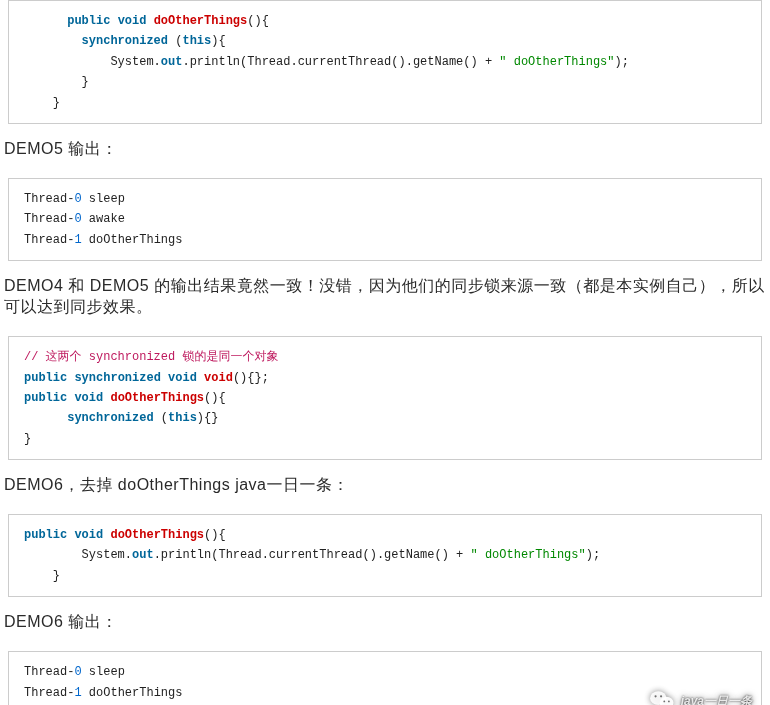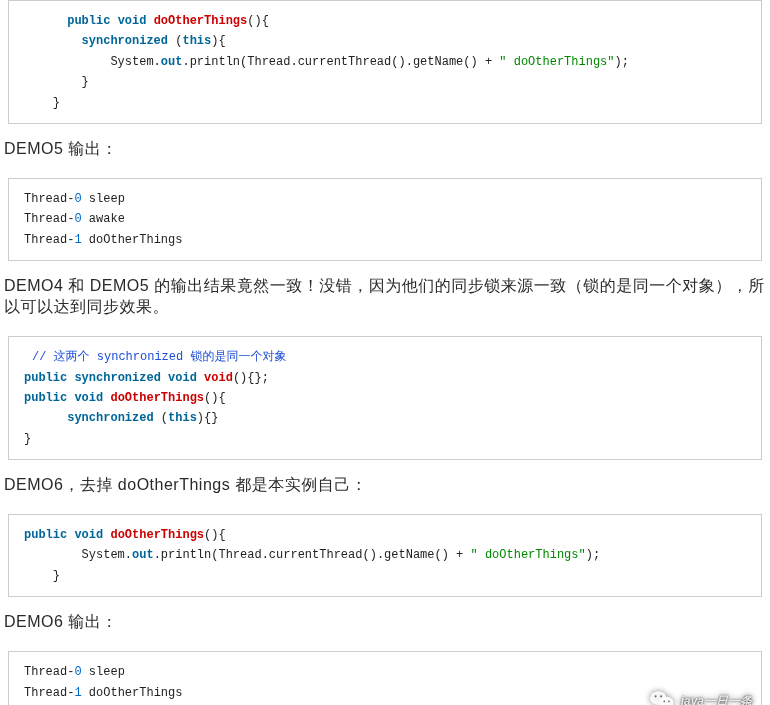--- a/index.html
+++ b/index.html
@@ -27,21 +27,21 @@
   .para {
     margin: 0 0 18px 4px;
     font-size: 16px;
     color: #2a2a2a;
     letter-spacing: 0.5px;
   }
   .kw { color: #006699; font-weight: bold; }
   .mname { color: #cc0000; font-weight: bold; }
   .num { color: #0066cc; }
   .str { color: #008800; }
-  .comment { color: #1d4ed8; margin-left: 8px; }
+  .comment { color: #be185d; }
   .plain { color: #222; }
   .watermark {
     position: absolute;
     right: 18px;
     bottom: 24px;
     color: rgba(255,255,255,0.85);
     text-shadow: 0 0 6px rgba(0,0,0,0.6), 0 0 2px rgba(0,0,0,0.8);
     font-size: 12px;
     font-weight: bold;
     font-style: italic;
@@ -60,29 +60,29 @@
 <span><span class="plain">            System.</span><span class="kw">out</span><span class="plain">.println(Thread.currentThread().getName() + </span><span class="str">" doOtherThings"</span><span class="plain">);</span></span>
 <span class="plain">        }</span>
 <span class="plain">    }</span></div>
 
 <p class="para">DEMO5 输出：</p>
 
 <div class="codeblock"><span><span class="plain">Thread-</span><span class="num">0</span><span class="plain"> sleep</span></span>
 <span><span class="plain">Thread-</span><span class="num">0</span><span class="plain"> awake</span></span>
 <span><span class="plain">Thread-</span><span class="num">1</span><span class="plain"> doOtherThings</span></span></div>
 
-<p class="para">DEMO4 和 DEMO5 的输出结果竟然一致！没错，因为他们的同步锁来源一致（锁的是同一个对象），所以可以达到同步效果。</p>
+<p class="para">DEMO4 和 DEMO5 的输出结果竟然一致！没错，因为他们的同步锁来源一致（都是本实例自己），所以可以达到同步效果。</p>
 
 <div class="codeblock"><span class="comment">// 这两个 synchronized 锁的是同一个对象</span>
 <span><span class="kw">public</span> <span class="kw">synchronized</span> <span class="kw">void</span> <span class="mname">void</span><span class="plain">(){};</span></span>
 <span><span class="kw">public</span> <span class="kw">void</span> <span class="mname">doOtherThings</span><span class="plain">(){</span></span>
 <span>      <span class="kw">synchronized</span><span class="plain"> (</span><span class="kw">this</span><span class="plain">){}</span></span>
 <span class="plain">}</span></div>
 
-<p class="para">DEMO6，去掉 doOtherThings 都是本实例自己：</p>
+<p class="para">DEMO6，去掉 doOtherThings java一日一条：</p>
 
 <div class="codeblock"><span><span class="kw">public</span> <span class="kw">void</span> <span class="mname">doOtherThings</span><span class="plain">(){</span></span>
 <span><span class="plain">        System.</span><span class="kw">out</span><span class="plain">.println(Thread.currentThread().getName() + </span><span class="str">" doOtherThings"</span><span class="plain">);</span></span>
 <span class="plain">    }</span></div>
 
 <p class="para">DEMO6 输出：</p>
 
 <div class="codeblock" style="margin-bottom:4px;"><span><span class="plain">Thread-</span><span class="num">0</span><span class="plain"> sleep</span></span>
 <span><span class="plain">Thread-</span><span class="num">1</span><span class="plain"> doOtherThings</span></span>
 <span><span class="plain">Thread-</span><span class="num">0</span><span class="plain"> awake</span></span></div>

